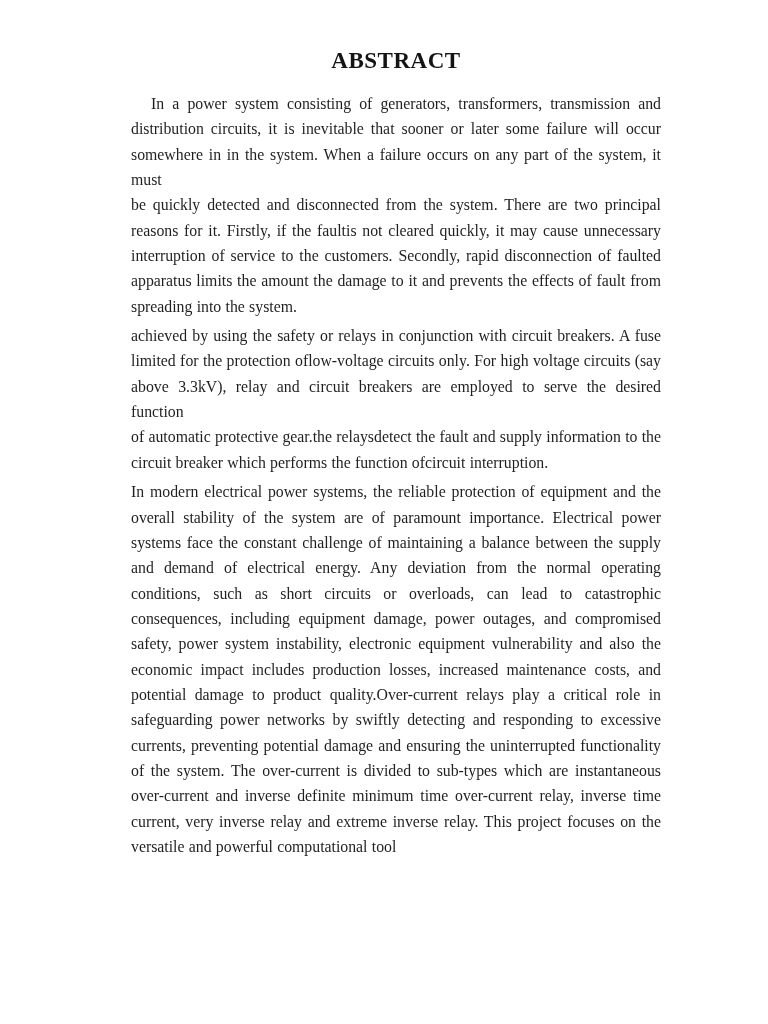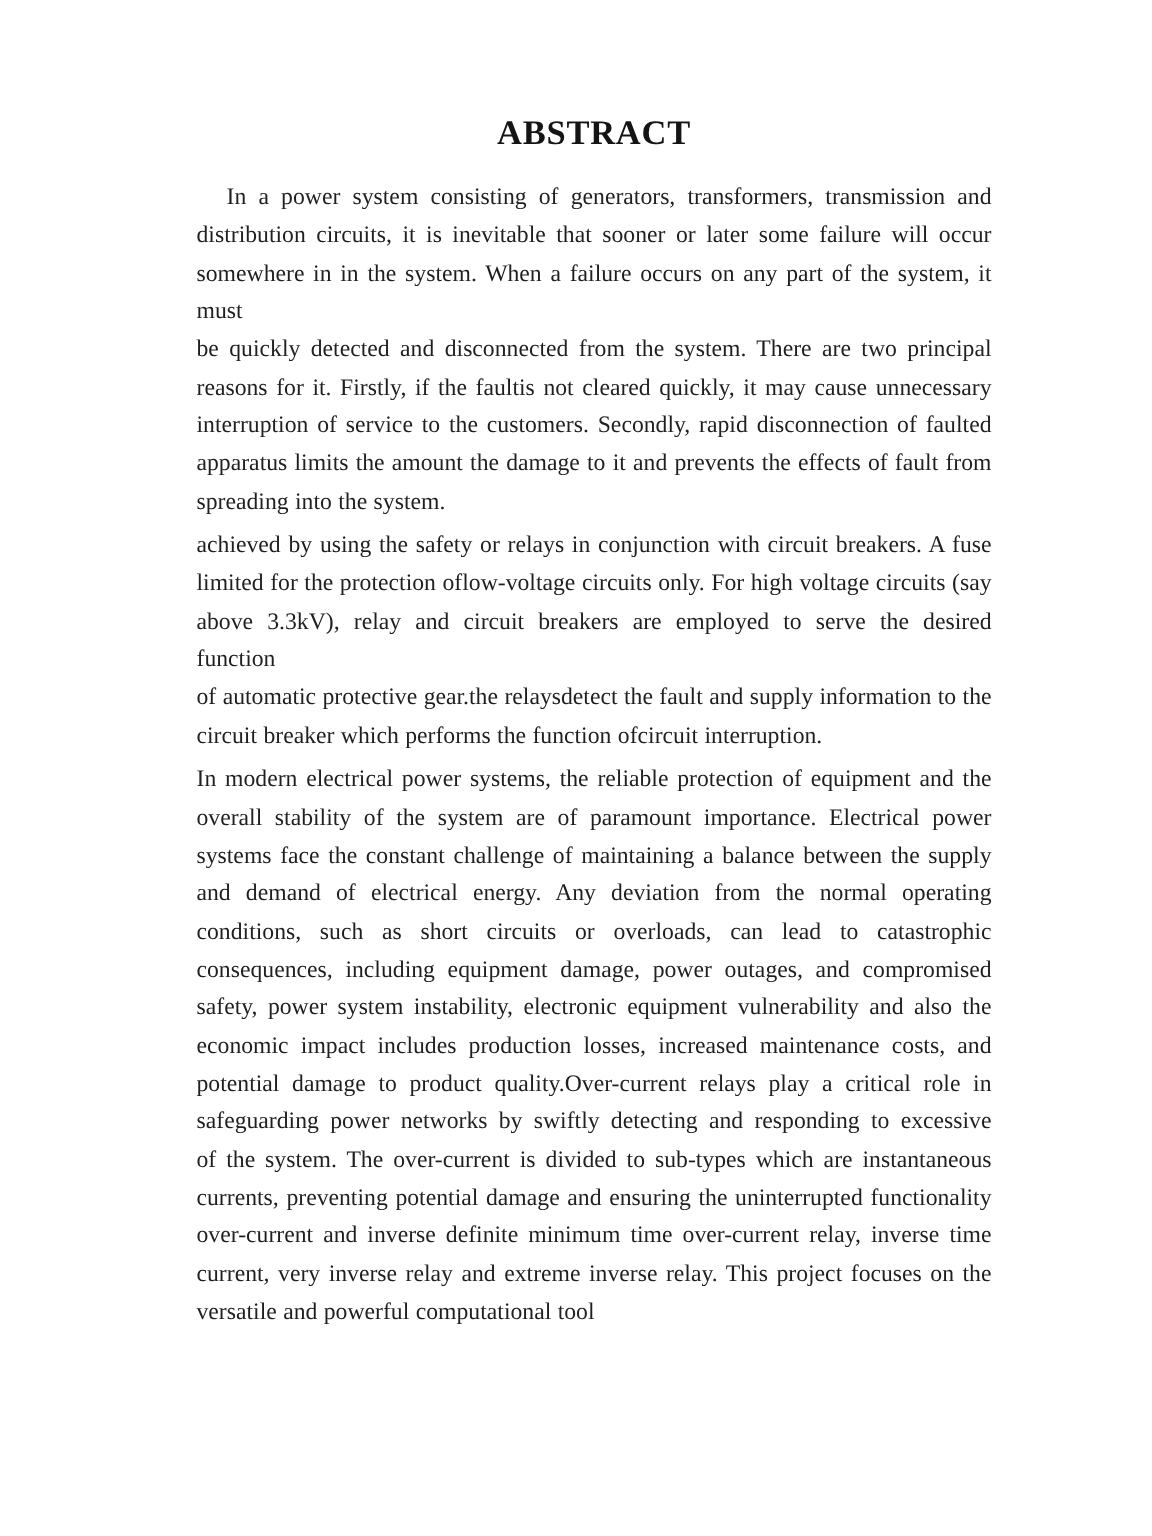--- a/index.html
+++ b/index.html
@@ -10,21 +10,21 @@
   .page {
     position: relative;
     width: 768px;
     height: 1024px;
     background: #ffffff;
     overflow: hidden;
     font-family: "Liberation Serif", "DejaVu Serif", serif;
     color: #1f1f1f;
   }
   .content {
-    padding: 76px 103px 0 127px;
+    padding: 48px 103px 0 127px;
   }
   .doc-title {
     margin: 0 0 17px 0;
     font-size: 23px;
     line-height: 26px;
     font-weight: 700;
     text-align: center;
     letter-spacing: 0.5px;
     color: #141414;
   }
@@ -74,21 +74,21 @@
           <div class="text-line">In modern electrical power systems, the reliable protection of equipment and the</div>
           <div class="text-line">overall stability of the system are of paramount importance. Electrical power</div>
           <div class="text-line">systems face the constant challenge of maintaining a balance between the supply</div>
           <div class="text-line">and demand of electrical energy. Any deviation from the normal operating</div>
           <div class="text-line">conditions, such as short circuits or overloads, can lead to catastrophic</div>
           <div class="text-line">consequences, including equipment damage, power outages, and compromised</div>
           <div class="text-line">safety, power system instability, electronic equipment vulnerability and also the</div>
           <div class="text-line">economic impact includes production losses, increased maintenance costs, and</div>
           <div class="text-line">potential damage to product quality.Over-current relays play a critical role in</div>
           <div class="text-line">safeguarding power networks by swiftly detecting and responding to excessive</div>
+          <div class="text-line">currents, preventing potential damage and ensuring the uninterrupted functionality</div>
           <div class="text-line">of the system. The over-current is divided to sub-types which are instantaneous</div>
-          <div class="text-line">currents, preventing potential damage and ensuring the uninterrupted functionality</div>
           <div class="text-line">over-current and inverse definite minimum time over-current relay, inverse time</div>
           <div class="text-line">current, very inverse relay and extreme inverse relay. This project focuses on the</div>
           <div class="text-line para-end">versatile and powerful computational tool</div>
         </div>
       </div>
   </div>
 </div>
 
 </body></html>

